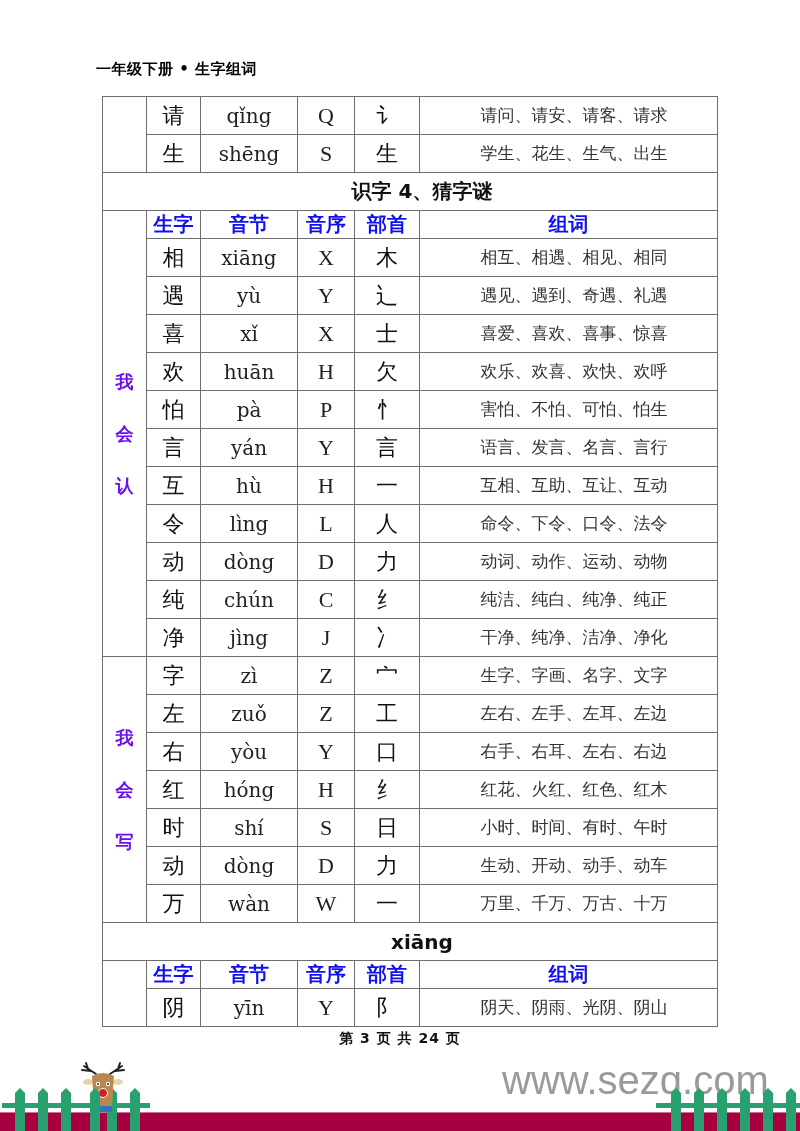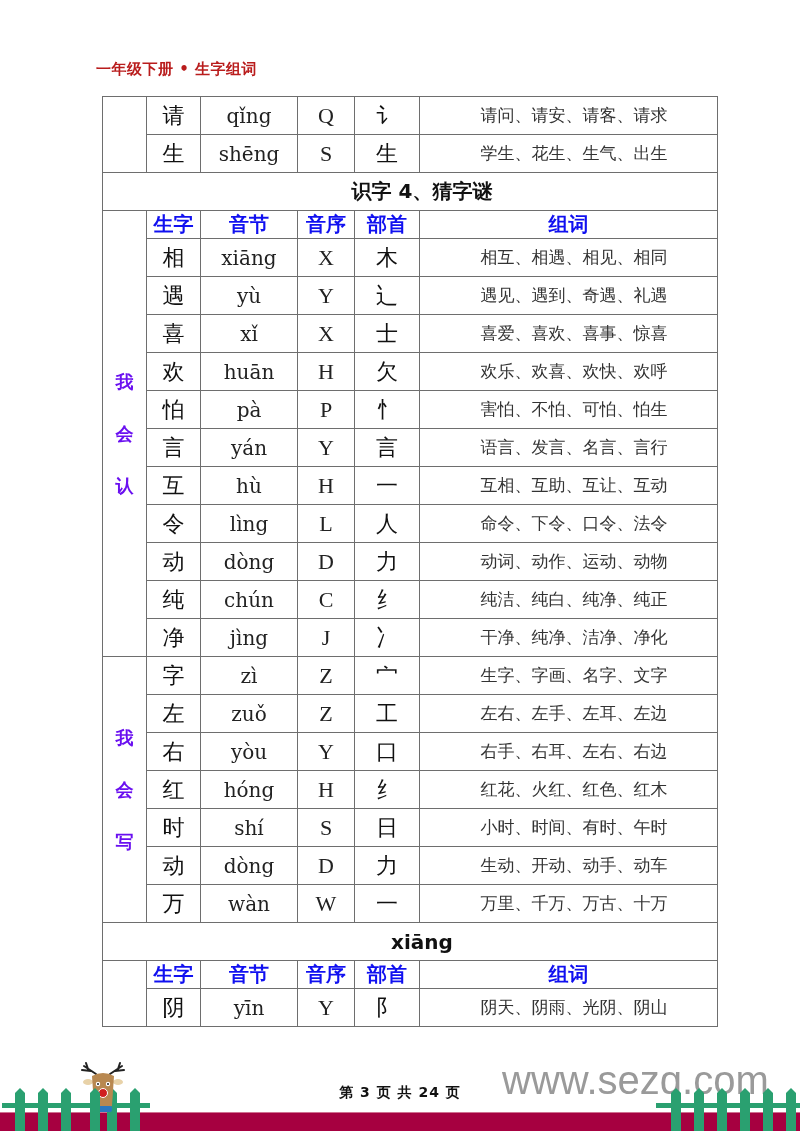--- a/index.html
+++ b/index.html
@@ -4,21 +4,21 @@
 <style>
   html, body { margin: 0; padding: 0; }
   body {
     width: 800px; height: 1131px; position: relative; overflow: hidden;
     background: #ffffff;
     font-family: "DejaVu Sans", sans-serif;
     color: #111;
   }
   .page-header {
     position: absolute; left: 96px; top: 60px;
-    font-size: 15px; font-weight: bold; color: #b91c1c;
+    font-size: 15px; font-weight: bold; color: #000000;
     letter-spacing: 0.5px;
   }
   table.wordtable {
     position: absolute; left: 102px; top: 96px;
     width: 615px;
     border-collapse: collapse;
     table-layout: fixed;
   }
   table.wordtable td {
     border: 1px solid #6e6e6e;
@@ -77,21 +77,21 @@
 
   .footer-bar {
     position: absolute; left: 0; top: 1113px; width: 800px; height: 18px;
     background: #a60040;
   }
   .footer-line {
     position: absolute; left: 0; top: 1112px; width: 800px; height: 1px;
     background: #d07090;
   }
   .page-number {
-    position: absolute; left: 0; width: 800px; top: 1084px;
+    position: absolute; left: 0; width: 800px; top: 1030px;
     text-align: center; font-size: 14px; font-weight: bold; color: #111;
     letter-spacing: 1px;
   }
   .watermark {
     position: absolute; left: 502px; top: 1058px;
     font-family: "Liberation Sans", sans-serif;
     font-size: 40px; color: #9a9a9a; letter-spacing: 0px;
   }
   .fence { position: absolute; }
   .fence svg { display: block; }

